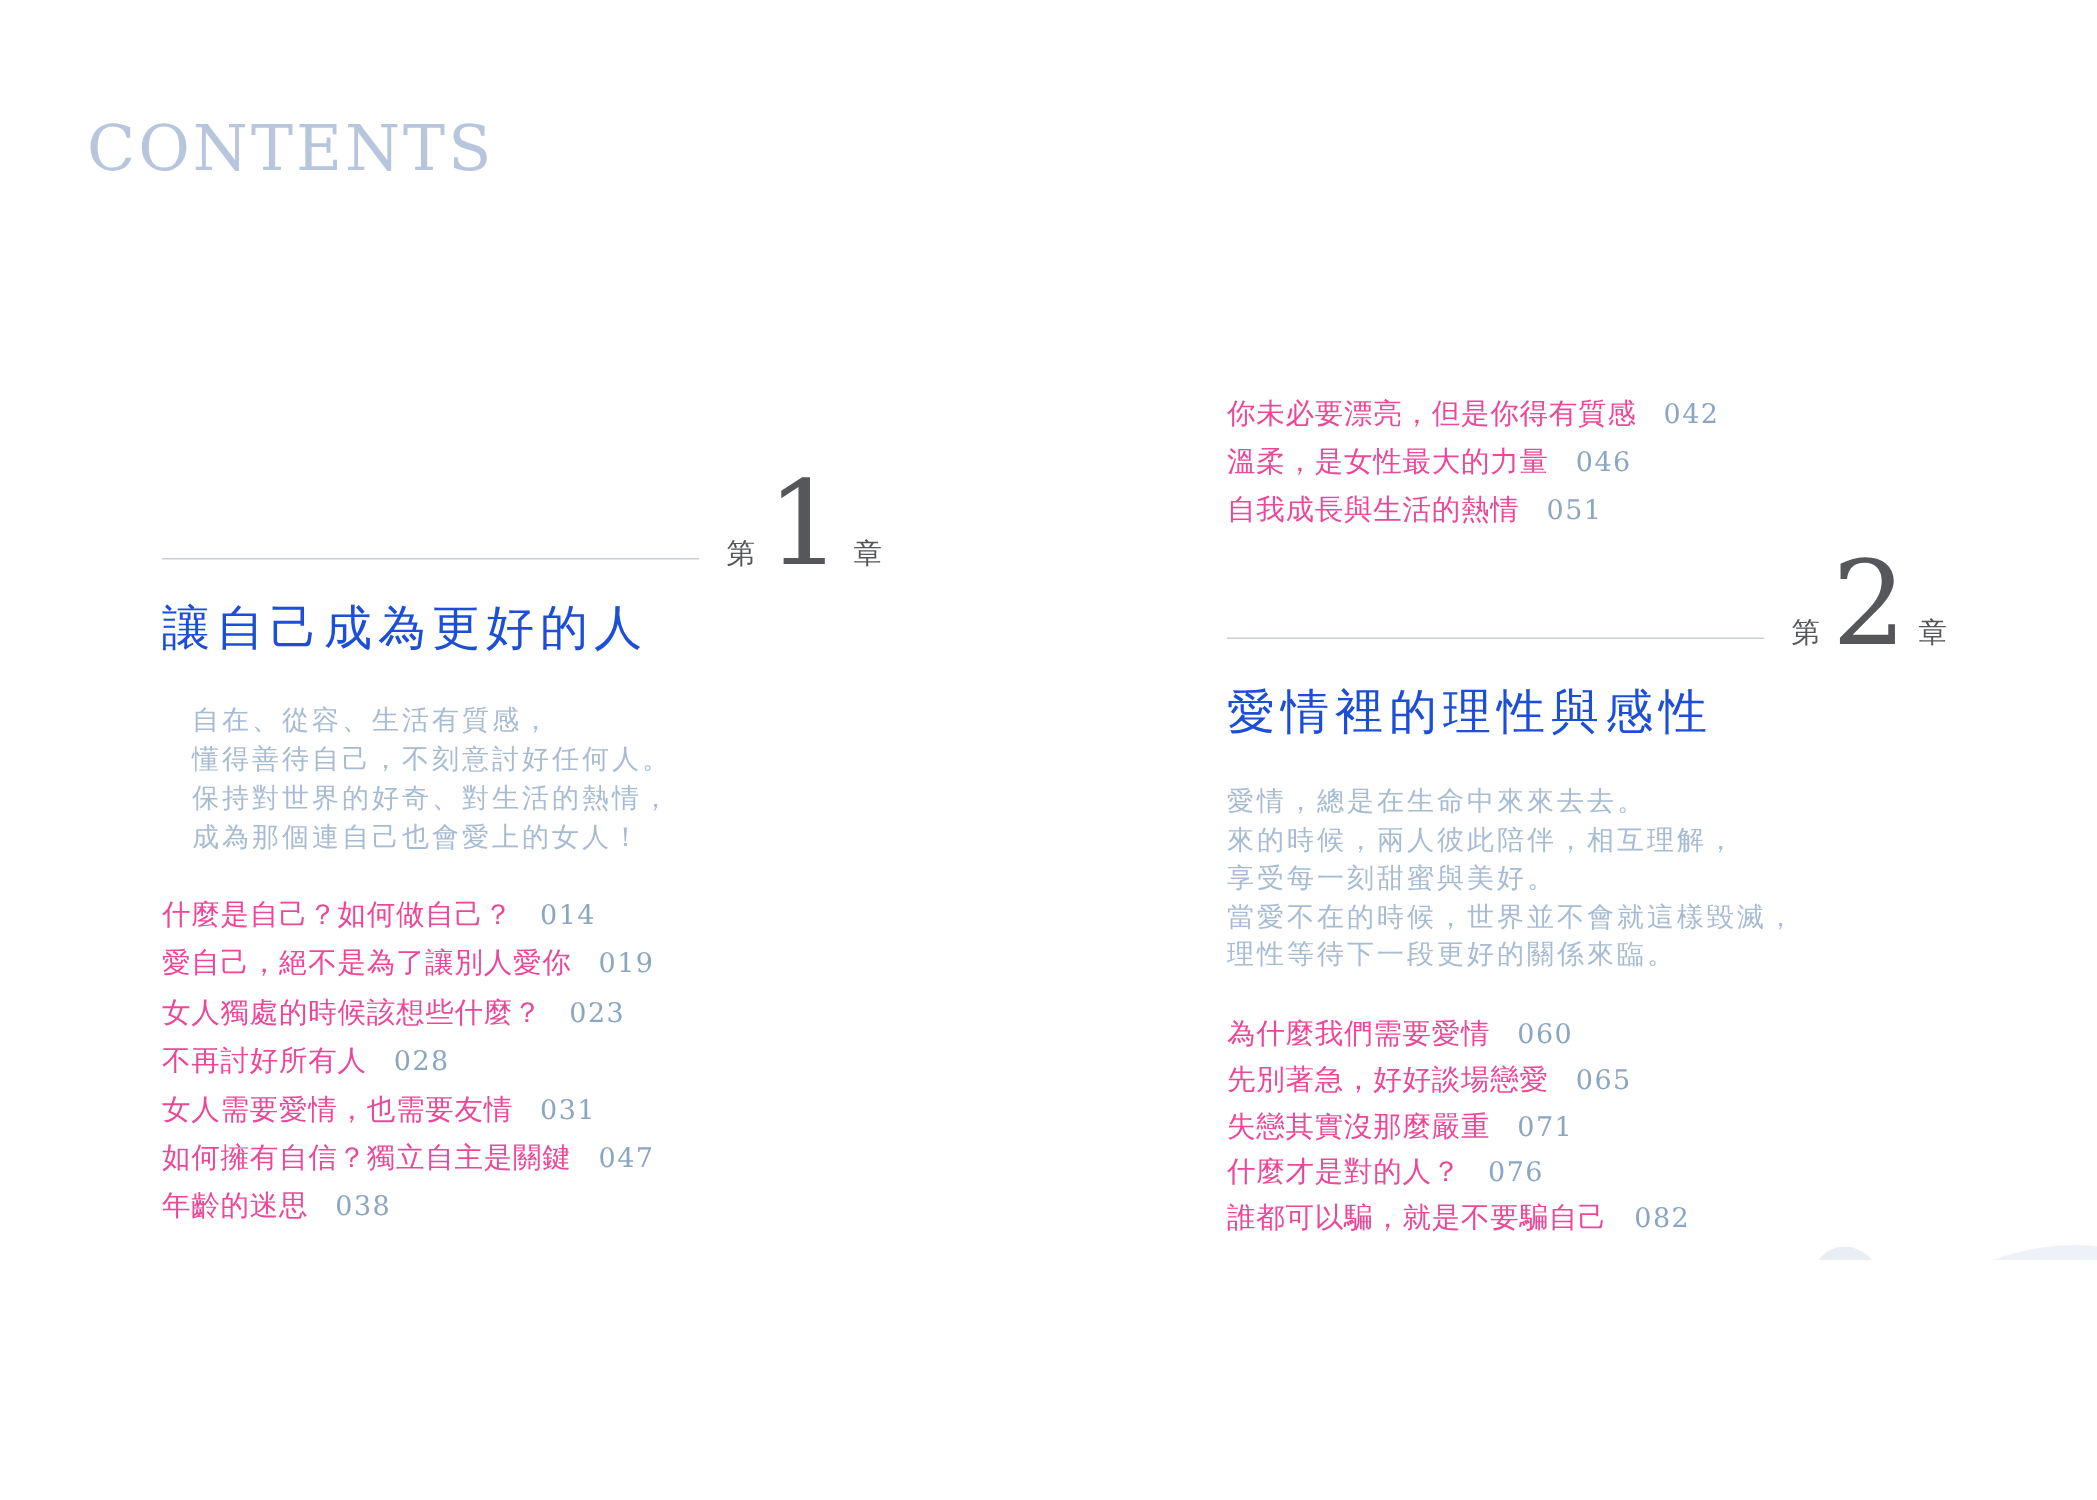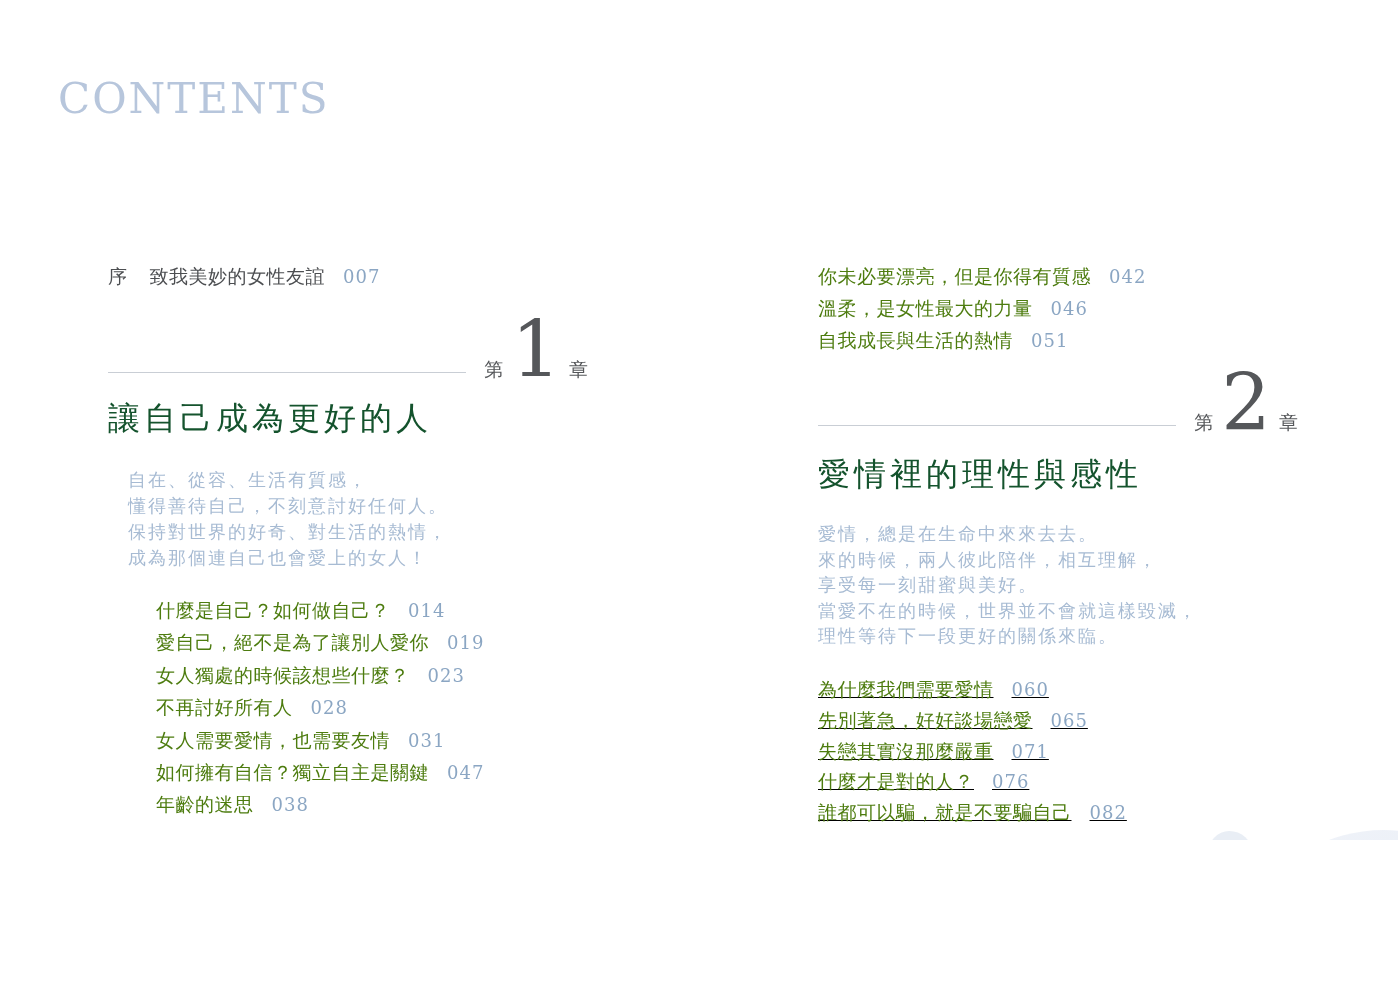--- a/index.html
+++ b/index.html
@@ -86,51 +86,51 @@
     color: #55575a;
     margin: 0 8px;
   }
 
   .chapter-title {
     position: absolute;
     left: 0;
     font-weight: 400;
     font-size: 32px;
     letter-spacing: 4px;
-    color: #14532d;
+    color: #1d4ed8;
     white-space: nowrap;
   }
   .ch1-title { top: 397px; }
   .ch2-title { top: 453px; }
 
   .chapter-intro { position: absolute; left: 0; }
   .ch1-intro { top: 467px; margin-left: 20px; }
   .ch2-intro { top: 522px; }
   .ch1-intro .intro-line { line-height: 26px; }
   .ch2-intro .intro-line { line-height: 25.5px; }
   .intro-line {
     font-size: 18px;
     letter-spacing: 2px;
     color: #a7bbd3;
     white-space: nowrap;
   }
 
   .toc-list { position: absolute; left: 0; }
   .ch1-items { top: 595px; }
-  .ch1-items .toc-item { line-height: 31.4px; margin-left: 48px; }
+  .ch1-items .toc-item { line-height: 31.4px; }
   .ch1-items-continued { top: 261px; }
   .ch1-items-continued .toc-item { line-height: 31.2px; }
   .ch2-items { top: 675px; }
-  .ch2-items .toc-item { line-height: 29.8px; text-decoration: underline; }
+  .ch2-items .toc-item { line-height: 29.8px; }
 
   .toc-item { white-space: nowrap; }
   .toc-item-title {
     font-size: 19px;
     letter-spacing: 0.5px;
-    color: #4d7c0f;
+    color: #ec4899;
   }
   .toc-item-page {
     font-family: "DejaVu Serif", "Liberation Serif", serif;
     font-size: 18px;
     letter-spacing: 1px;
     color: #8ba6c3;
     margin-left: 18px;
   }
 </style>
 </head>
@@ -139,23 +139,20 @@
 <div class="page">
 
   <div class="blob blob-bottom-left"></div>
   <div class="blob blob-small-right"></div>
   <div class="blob blob-large-right"></div>
 
   <h1 class="contents-title">CONTENTS</h1>
 
   <div class="col col-left">
 
-    <div class="preface">
-      <span class="preface-label">序</span><span class="preface-title">致我美妙的女性友誼</span><span class="toc-item-page">007</span>
-    </div>
 
     <div class="chapter-header ch1-header">
       <div class="chapter-rule"></div>
       <span class="marker-prefix">第</span>
       <span class="marker-number">1</span>
       <span class="marker-suffix">章</span>
     </div>
 
     <h2 class="chapter-title ch1-title">讓自己成為更好的人</h2>
 

